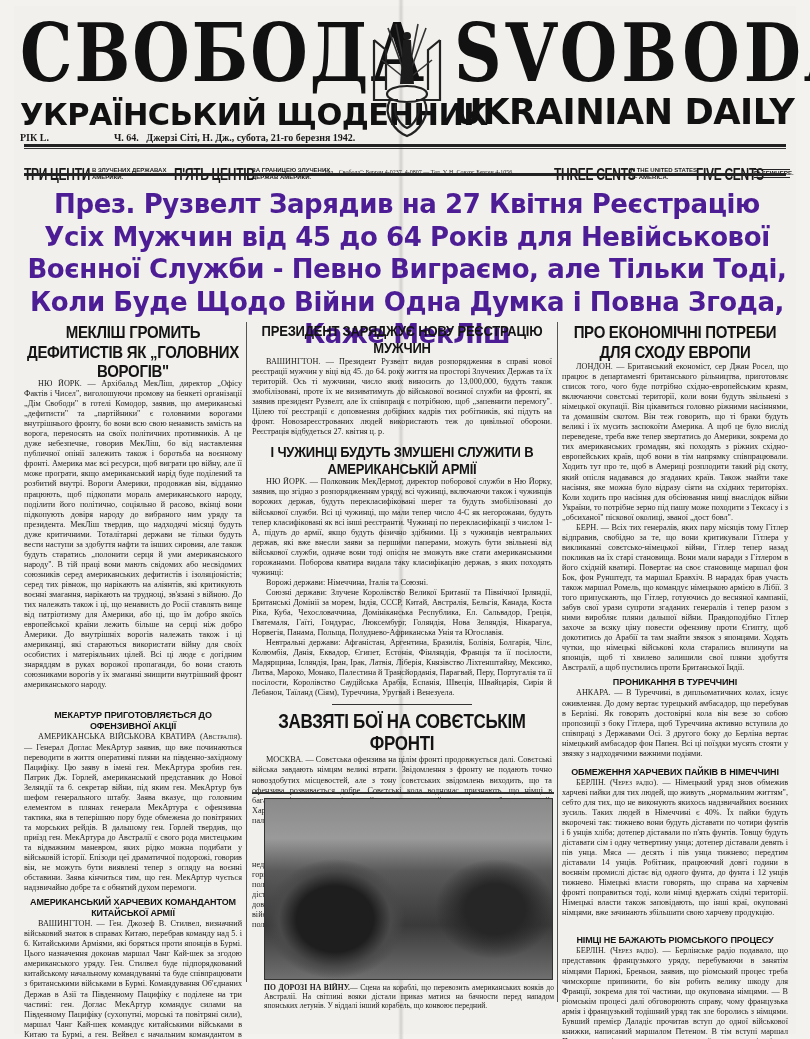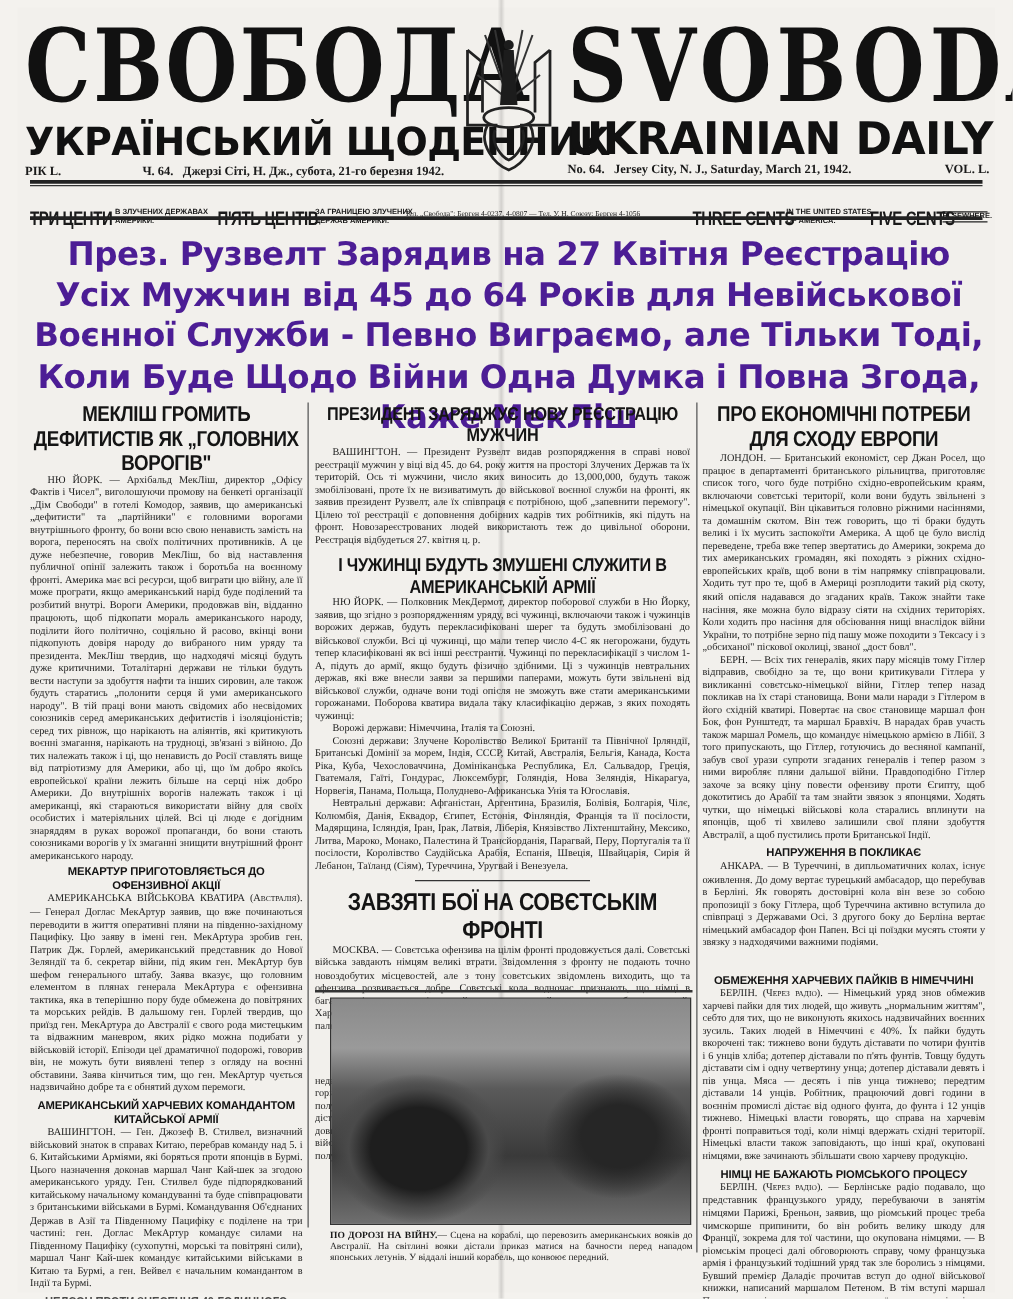--- a/index.html
+++ b/index.html
@@ -77,26 +77,20 @@
     <line x1="39" y1="60" x2="64" y2="40"></line>
       <line x1="39" y1="60" x2="14" y2="40"></line>
   </g>
   <path d="M35 20 L43 20 L44 38 L46 64 L32 64 L34 38 Z" fill="#1c1c1c"></path>
   <circle cx="39" cy="16" r="4" fill="#1c1c1c"></circle>
 </svg>
 
 <div class="mast-right">
   <div class="big" style="letter-spacing:4px">SVOBODA</div>
   <div class="sub" style="font-size:36px;margin-top:18px">UKRAINIAN DAILY</div>
-  <div class="dateline" style="margin-left:0">
-    <span>No. 64.</span>
-    &nbsp;&nbsp;<span>Jersey City, N. J., Saturday, March 21, 1942.</span>
-    <span style="display:inline-block;width:70px"></span>
-    <span>VOL. L.</span>
-  </div>
 </div>
 
 <div class="rule-thick" style="top:144px"></div>
 <div class="rule-thin" style="top:148px"></div>
 
 <div class="priceline">
   <span class="price" style="left:0;top:2px">ТРИ ЦЕНТИ</span>
   <span class="smallcap" style="left:68px;top:3px;width:80px">в Злучених Державах Америки.</span>
   <span class="price" style="left:150px;top:2px">П'ЯТЬ ЦЕНТІВ</span>
   <span class="smallcap" style="left:228px;top:3px;width:85px">за границею Злучених Держав Америки.</span>
@@ -106,21 +100,21 @@
   <span class="price" style="left:672px;top:2px">FIVE CENTS</span>
   <span class="smallcap" style="left:730px;top:5px;width:36px;border-top:1px solid #222;border-bottom:1px solid #222">Elsewhere.</span>
 </div>
 <div class="rule-thick" style="top:173px"></div>
 
 <div class="banner">През. Рузвелт Зарядив на 27 Квітня Реєстрацію Усіх Мужчин від 45 до 64 Років для Невійськової Воєнної Служби - Певно Виграємо, але Тільки Тоді, Коли Буде Щодо Війни Одна Думка і Повна Згода, Каже МекЛіш</div>
 
 <div class="col" style="left:24px;top:322px;width:218px;">
   <div class="hd hd-big" style="font-size:15px;line-height:17px;margin-bottom:6px">МЕКЛІШ ГРОМИТЬ ДЕФИТИСТІВ ЯК „ГОЛОВНИХ ВОРОГІВ"</div>
   <p><span class="dl">НЮ ЙОРК.</span> <span>— Архібальд МекЛіш, директор „Офісу Фактів і Чисел", виголошуючи промову на бенкеті організації „Дім Свободи" в готелі Комодор, заявив, що американські „дефитисти" та „партійники" є головними ворогами внутрішнього фронту, бо вони всю свою ненависть замість на ворога, переносять на своїх політичних противників. А це дуже небезпечне, говорив МекЛіш, бо від наставлення публичної опінії залежить також і боротьба на воєнному фронті. Америка має всі ресурси, щоб виграти цю війну, але її може програти, якщо американський нарід буде поділений та розбитий внутрі. Вороги Америки, продовжав він, відданно працюють, щоб підкопати мораль американського народу, поділити його політично, соціяльно й расово, вкінці вони підкопують довіря народу до вибраного ним уряду та президента. МекЛіш твердив, що надходячі місяці будуть дуже критичними. Тоталітарні держави не тільки будуть вести наступи за здобуття нафти та інших сировин, але також будуть старатись „полонити серця й уми американського народу". В тій праці вони мають свідомих або несвідомих союзників серед американських дефитистів і ізоляціоністів; серед тих рівнож, що нарікають на аліянтів, які критикують воєнні змагання, нарікають на трудноці, зв'язані з війною. До тих належать також і ці, що ненависть до Росії ставлять вище від патріотизму для Америки, або ці, що їм добро якоїсь европейської країни лежить більше на серці ніж добро Америки. До внутрішніх ворогів належать також і ці американці, які стараються використати війну для своїх особистих і матеріяльних цілей. Всі ці люде є догідним знаряддям в руках ворожої пропаганди, бо вони стають союзниками ворогів у їх змаганні знищити внутрішний фронт американського народу.</span></p>
-  <div class="hd hd-sm" style="margin-top:2px">МЕКАРТУР ПРИГОТОВЛЯЄТЬСЯ ДО ОФЕНЗИВНОЇ АКЦІЇ</div>
+  <div class="hd hd-sm" style="margin-top:20px">МЕКАРТУР ПРИГОТОВЛЯЄТЬСЯ ДО ОФЕНЗИВНОЇ АКЦІЇ</div>
   <p><span class="dl">АМЕРИКАНСЬКА ВІЙСЬКОВА КВАТИРА (Австралія).</span> <span>— Генерал Доглас МекАртур заявив, що вже починаються переводити в життя оперативні пляни на південно-західному Пацифіку. Цю заяву в імені ген. МекАртура зробив ген. Патрик Дж. Горлей, американський представник до Нової Зеляндії та б. секретар війни, під яким ген. МекАртур був шефом генерального штабу. Заява вказує, що головним елементом в плянах генерала МекАртура є офензивна тактика, яка в теперішню пору буде обмежена до повітряних та морських рейдів. В дальшому ген. Горлей твердив, що приїзд ген. МекАртура до Австралії є свого рода мистецьким та відважним маневром, яких рідко можна подибати у військовій історії. Епізоди цеї драматичної подорожі, говорив він, не можуть бути виявлені тепер з огляду на воєнні обставини. Заява кінчиться тим, що ген. МекАртур чується надзвичайно добре та є обнятий духом перемоги.</span></p>
   <div class="hd hd-sm" style="margin-top:4px">АМЕРИКАНСЬКИЙ ХАРЧЕВИХ КОМАНДАНТОМ КИТАЙСЬКОЇ АРМІЇ</div>
   <p><span class="dl">ВАШИНГТОН.</span> <span>— Ген. Джозеф В. Стилвел, визначний військовий знаток в справах Китаю, перебрав команду над 5. і 6. Китайськими Арміями, які боряться проти японців в Бурмі. Цього назначення доконав маршал Чанг Кай-шек за згодою американського уряду. Ген. Стилвел буде підпорядкований китайському начальному командуванні та буде співпрацювати з британськими військами в Бурмі. Командування Об'єднаних Держав в Азії та Південному Пацифіку є поділене на три частині: ген. Доглас МекАртур командує силами на Південному Пацифіку (сухопутні, морські та повітряні сили), маршал Чанг Кай-шек командує китайськими військами в Китаю та Бурмі, а ген. Вейвел є начальним командантом в Індії та Бурмі.</span></p>
   <div class="hd hd-sm" style="margin-top:4px">НЕЛСОН ПРОТИ ЗНЕСЕННЯ 40-ГОДИННОГО ТИЖНЯ ПРАЦІ</div>
 
 </div>
 
 <div class="vsep" style="left:246px;top:322px;height:660px"></div>
 <div class="vsep" style="left:557px;top:322px;height:680px"></div>
 
@@ -140,19 +134,19 @@
 </div>
 
 <div class="hsep" style="left:252px;top:792px;width:302px"></div>
 <div class="photo"></div>
 <div class="caption"><b>ПО ДОРОЗІ НА ВІЙНУ.</b><span>— Сцена на кораблі, що перевозить американських вояків до Австралії. На світлині вояки дістали приказ матися на бачности перед нападом японських летунів. У віддалі інший корабель, що конвоює передний.</span></div>
 
 <div class="col" style="left:562px;top:322px;width:226px;">
   <div class="hd hd-big" style="font-size:15px;line-height:17px;margin-bottom:6px">ПРО ЕКОНОМІЧНІ ПОТРЕБИ ДЛЯ СХОДУ ЕВРОПИ</div>
   <p><span class="dl">ЛОНДОН.</span> <span>— Британський економіст, сер Джан Росел, що працює в департаменті британського рільництва, приготовляє список того, чого буде потрібно східно-европейським краям, включаючи совєтські території, коли вони будуть звільнені з німецької окупації. Він цікавиться головно ріжними насіннями, та домашнім скотом. Він теж говорить, що ті браки будуть великі і їх мусить заспокоїти Америка. А щоб це було вислід переведене, треба вже тепер звертатись до Америки, зокрема до тих американських громадян, які походять з ріжних східно-европейських країв, щоб вони в тім напрямку співпрацювали. Ходить тут про те, щоб в Америці розплодити такий рід скоту, який опісля надавався до згаданих країв. Також знайти таке насіння, яке можна було відразу сіяти на східних територіях. Коли ходить про насіння для обсіювання нищі внаслідок війни України, то потрібне зерно під пашу може походити з Тексасу і з „обсиханої" піскової околиці, званої „дост бовл".</span></p>
   <p><span class="dl">БЕРН.</span> <span>— Всіх тих генералів, яких пару місяців тому Гітлер відправив, свобідно за те, що вони критикували Гітлера у викликанні совєтсько-німецької війни, Гітлер тепер назад покликав на їх старі становища. Вони мали наради з Гітлером в його східній кватирі. Повертає на своє становище маршал фон Бок, фон Рунштедт, та маршал Бравхіч. В нарадах брав участь також маршал Ромель, що командує німецькою армією в Лібії. З того припускають, що Гітлер, готуючись до весняної кампанії, забув свої урази супроти згаданих генералів і тепер разом з ними виробляє пляни дальшої війни. Правдоподібно Гітлер захоче за всяку ціну повести офензиву проти Єгипту, щоб докотитись до Арабії та там знайти звязок з японцями. Ходять чутки, що німецькі військові кола старались вплинути на японців, щоб ті хвилево залишили свої пляни здобуття Австралії, а щоб пустились проти Британської Індії.</span></p>
-  <div class="hd hd-sm" style="margin-top:4px">НАПРУЖЕННЯ В ПОКЛИКАЄ</div>
+  <div class="hd hd-sm" style="margin-top:4px">ПРОНИКАННЯ В ТУРЕЧЧИНІ</div>
   <p><span class="dl">АНКАРА.</span> <span>— В Туреччині, в дипльоматичних колах, існує оживлення. До дому вертає турецький амбасадор, що перебував в Берліні. Як говорять достовірні кола він везе зо собою пропозиції з боку Гітлера, щоб Туреччина активно вступила до співпраці з Державами Осі. З другого боку до Берліна вертає німецький амбасадор фон Папен. Всі ці поїздки мусять стояти у звязку з надходячими важними подіями.</span></p>
-  <div class="hd hd-sm" style="margin-top:20px">ОБМЕЖЕННЯ ХАРЧЕВИХ ПАЙКІВ В НІМЕЧЧИНІ</div>
+  <div class="hd hd-sm" style="margin-top:8px">ОБМЕЖЕННЯ ХАРЧЕВИХ ПАЙКІВ В НІМЕЧЧИНІ</div>
   <p><span class="dl">БЕРЛІН. (Через радіо).</span> <span>— Німецький уряд знов обмежив харчеві пайки для тих людей, що живуть „нормальним життям", себто для тих, що не виконують якихось надзвичайних воєнних зусиль. Таких людей в Німеччині є 40%. Їх пайки будуть вкорочені так: тижнево вони будуть діставати по чотири фунтів і 6 унців хліба; дотепер діставали по п'ять фунтів. Товщу будуть діставати сім і одну четвертину унца; дотепер діставали девять і пів унца. Мяса — десять і пів унца тижнево; передтим діставали 14 унців. Робітник, працюючий довгі години в воєннім промислі дістає від одного фунта, до фунта і 12 унців тижнево. Німецькі власти говорять, що справа на харчевім фронті поправиться тоді, коли німці вдержать східні території. Німецькі власти також заповідають, що інші краї, окуповані німцями, вже зачинають збільшати свою харчеву продукцію.</span></p>
-  <div class="hd hd-sm" style="margin-top:4px">НІМЦІ НЕ БАЖАЮТЬ РІОМСЬКОГО ПРОЦЕСУ</div>
+  <div class="hd hd-sm" style="margin-top:17px">НІМЦІ НЕ БАЖАЮТЬ РІОМСЬКОГО ПРОЦЕСУ</div>
   <p><span class="dl">БЕРЛІН. (Через радіо).</span> <span>— Берлінське радіо подавало, що представник французького уряду, перебуваючи в занятім німцями Парижі, Бреньон, заявив, що ріомський процес треба чимскорше припинити, бо він робить велику шкоду для Франції, зокрема для тої частини, що окупована німцями. — В ріомськім процесі далі обговорюють справу, чому французька армія і французький тодішний уряд так зле боролись з німцями. Бувший премієр Даладіє прочитав вступ до одної військової книжки, написаний маршалом Петеном. В тім вступі маршал Петен сам тоді твердив, що не має великої пошани до літаків, як до воєнної зброї. Ген. Ґерінг в гарячих словах доказував, що він був одним з тих, що впродовж довгого часу закликував до моторизації армії, але ніхто з французьких генералів його не слухав. Лише один чоловік став його учнем, говорив той французький генерал. А тим учнем був нинішний німецький маршал Бравхіч.</span></p>
 </div>
 
 </body></html>

